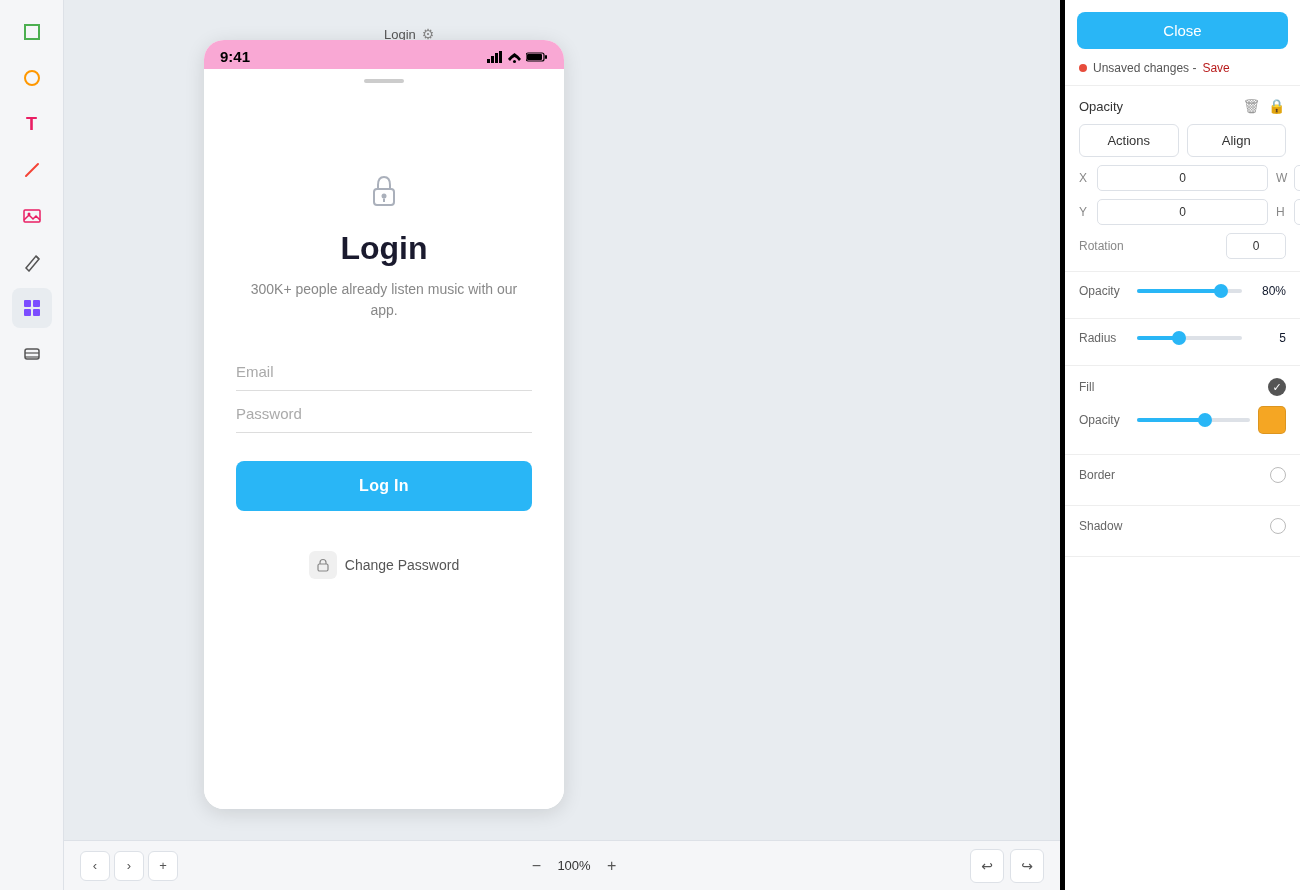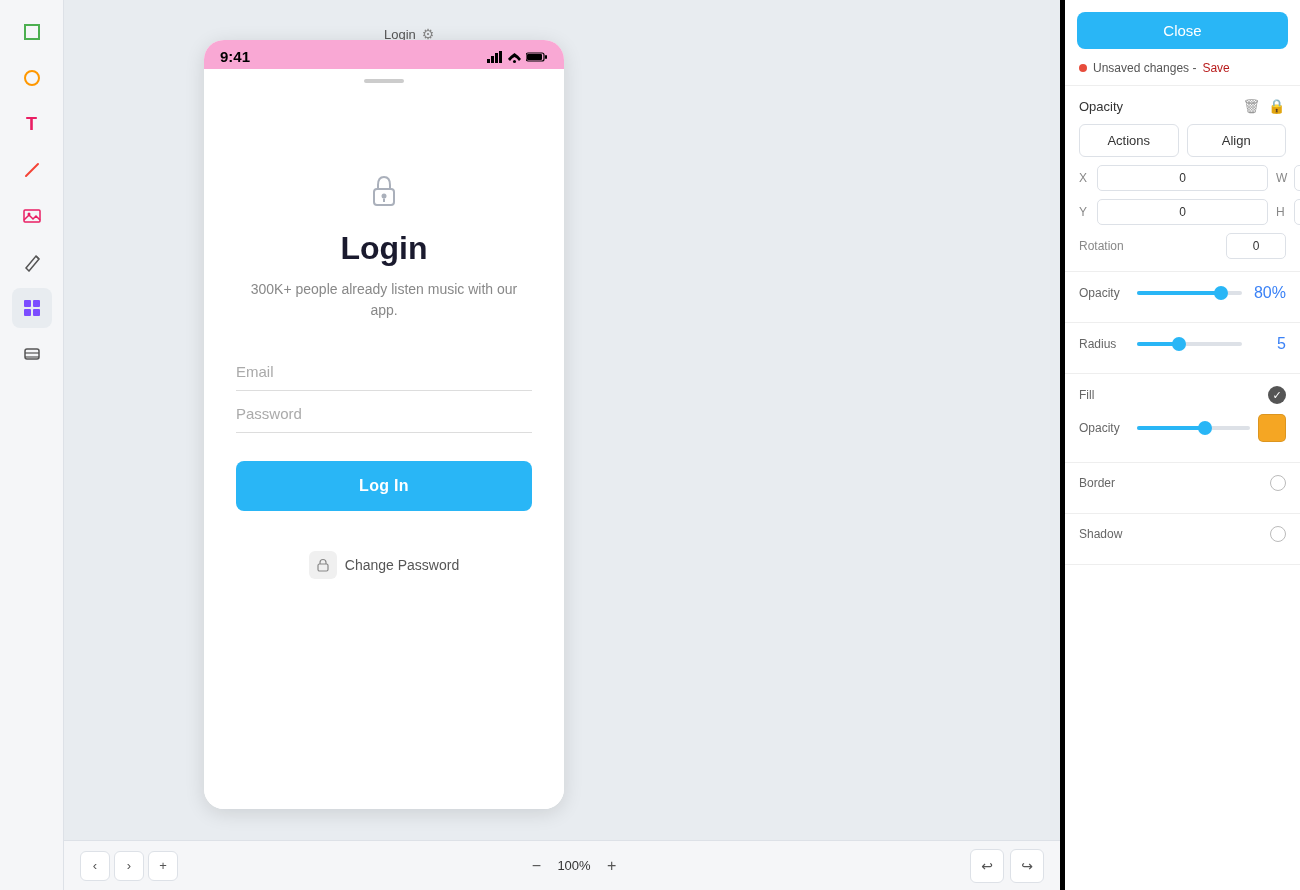--- a/index.html
+++ b/index.html
@@ -421,22 +421,22 @@
       width: 14px;
       height: 14px;
       background: #29b6f6;
       border-radius: 50%;
       position: absolute;
       top: -5px;
       transform: translateX(-50%);
       cursor: pointer;
     }
     .slider-value {
-      font-size: 16px;
-      color: #3b82f6;
+      font-size: 12px;
+      color: #0f172a;
       width: 36px;
       text-align: right;
     }
 
     .property-row {
       display: flex;
       align-items: center;
       justify-content: space-between;
       margin-bottom: 10px;
     }

